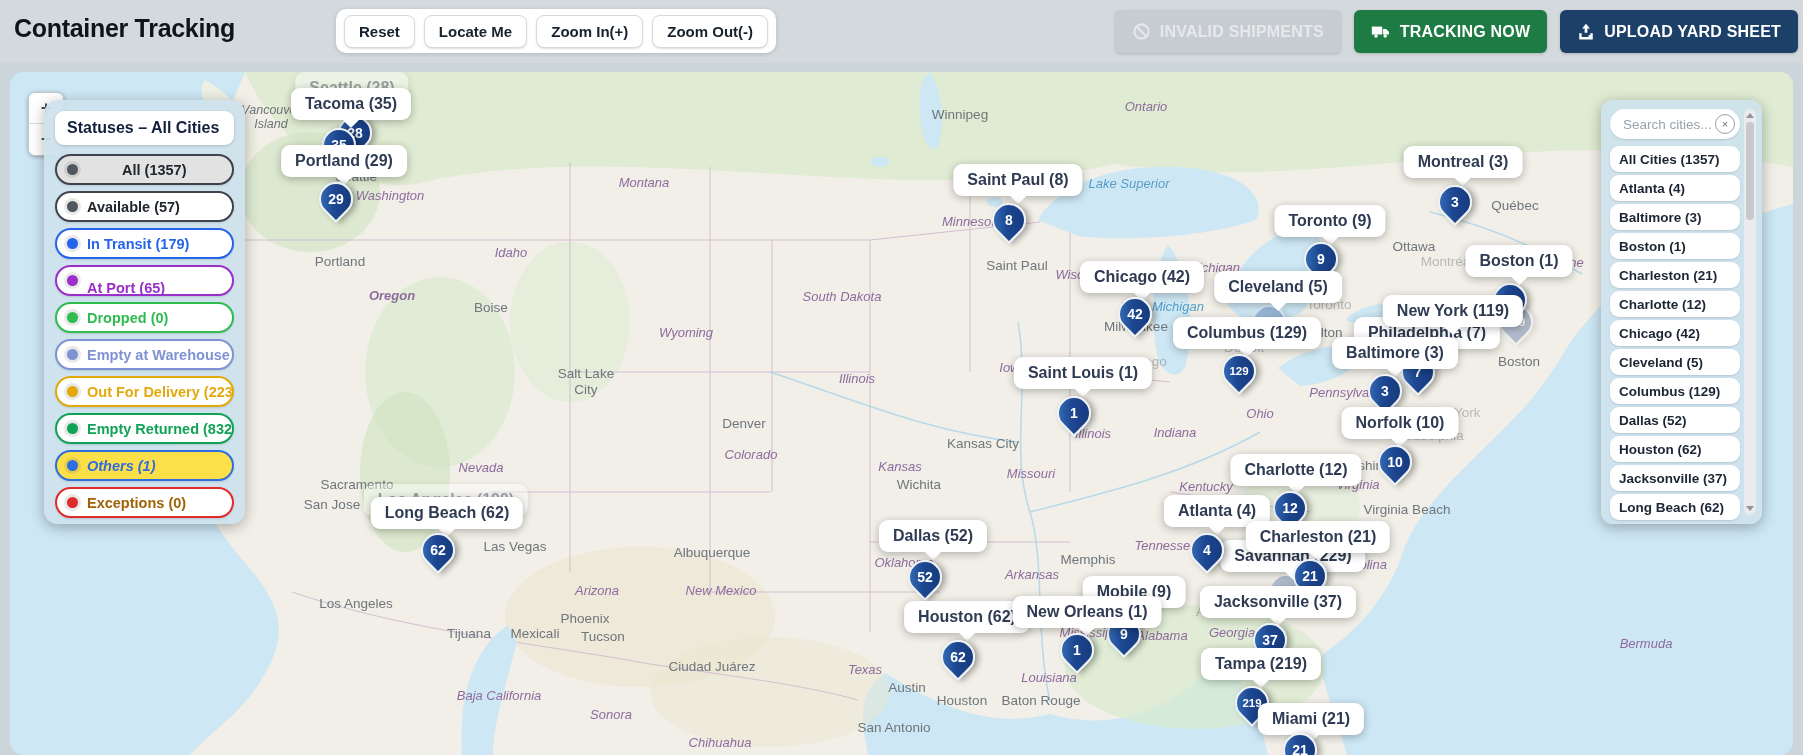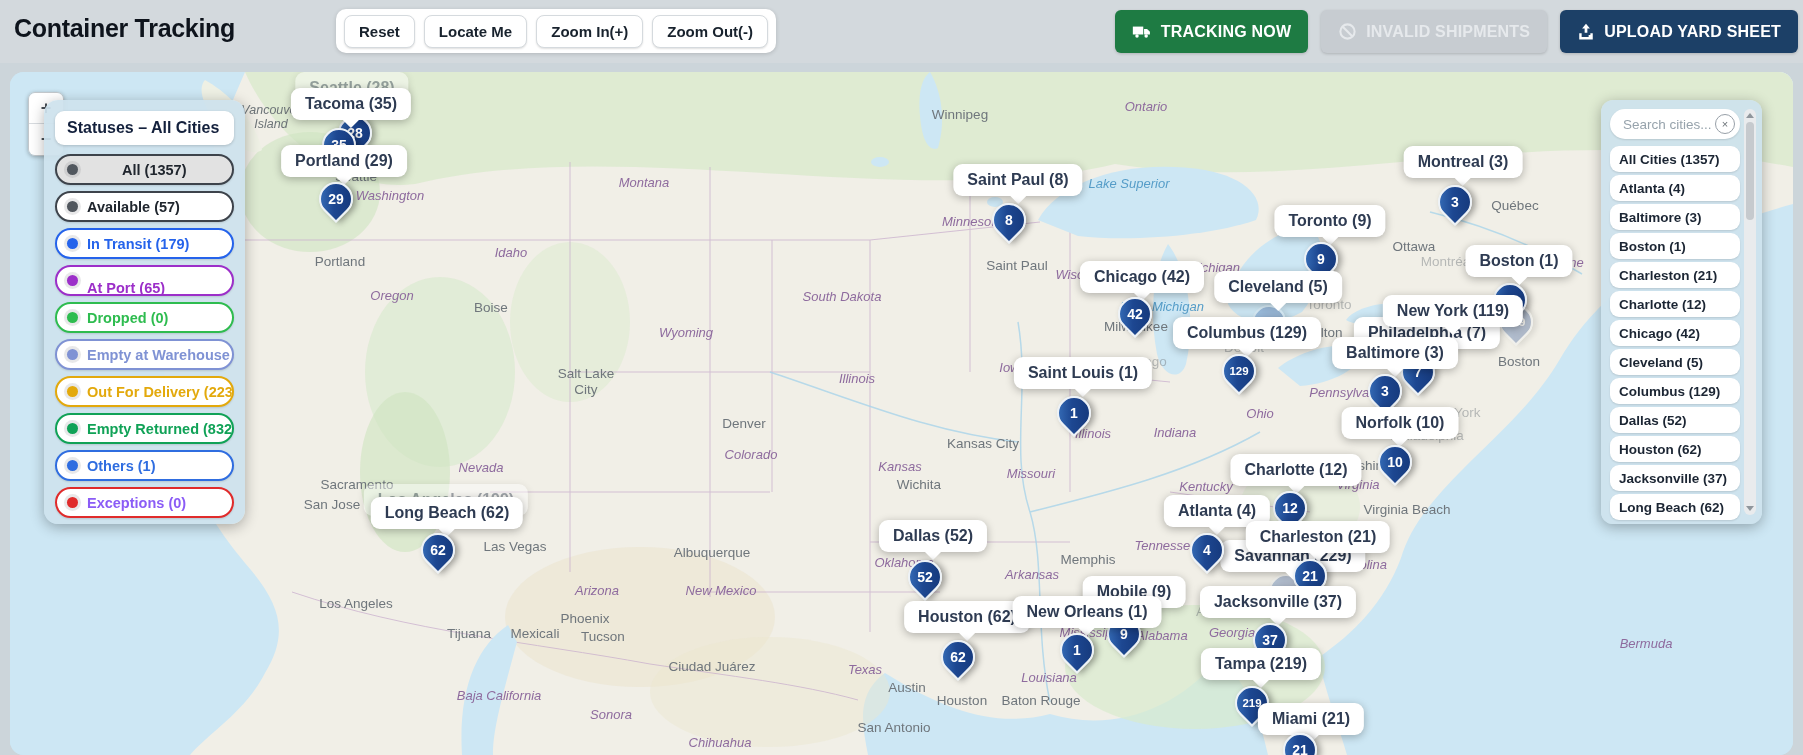--- a/index.html
+++ b/index.html
@@ -119,39 +119,39 @@
 
 <div class="header">
   <div class="title">Container Tracking</div>
   <div class="mapbtn-group">
       <button class="mapbtn">Reset</button>
       <button class="mapbtn">Locate Me</button>
       <button class="mapbtn">Zoom In(+)</button>
       <button class="mapbtn">Zoom Out(-)</button>
     </div>
   <div class="actions">
+      <button class="abtn" aria-disabled="true" style="background: rgb(199, 204, 209); color: rgb(230, 233, 236);">
+        <span class="aicon">
+          <svg width="19" height="19" viewBox="0 0 24 24">
+            <circle cx="12" cy="12" r="9" fill="none" stroke="currentColor" stroke-width="2.6"></circle>
+            <line x1="5.7" y1="5.7" x2="18.3" y2="18.3" stroke="currentColor" stroke-width="2.6"></line>
+          </svg>
+        </span>
+        <span>INVALID SHIPMENTS</span>
+      </button>
       <button class="abtn" style="background: rgb(30, 123, 67); color: rgb(255, 255, 255);">
         <span class="aicon">
           <svg width="20" height="20" viewBox="0 0 24 24">
             <path fill="currentColor" d="M1 5.5h12.5v9.5H1z"></path>
             <path fill="currentColor" d="M14.5 8.5h3.6l3.4 3.2V15h-7z"></path>
             <circle cx="6" cy="16.8" r="2.1" fill="currentColor"></circle>
             <circle cx="17" cy="16.8" r="2.1" fill="currentColor"></circle>
           </svg>
         </span>
         <span>TRACKING NOW</span>
-      </button>
-      <button class="abtn" aria-disabled="true" style="background: rgb(199, 204, 209); color: rgb(230, 233, 236);">
-        <span class="aicon">
-          <svg width="19" height="19" viewBox="0 0 24 24">
-            <circle cx="12" cy="12" r="9" fill="none" stroke="currentColor" stroke-width="2.6"></circle>
-            <line x1="5.7" y1="5.7" x2="18.3" y2="18.3" stroke="currentColor" stroke-width="2.6"></line>
-          </svg>
-        </span>
-        <span>INVALID SHIPMENTS</span>
       </button>
       <button class="abtn" style="background: rgb(28, 64, 103); color: rgb(255, 255, 255);">
         <span class="aicon">
           <svg width="18" height="18" viewBox="0 0 24 24">
             <path fill="currentColor" d="M12 1l5.2 6.2h-3.4V13h-3.6V7.2H6.8z"></path>
             <path fill="currentColor" d="M3 13.5h3.2v5h11.6v-5H21V22H3z"></path>
             <rect x="15.5" y="16" width="4" height="4.5" fill="currentColor"></rect>
           </svg>
         </span>
         <span>UPLOAD YARD SHEET</span>
@@ -227,21 +227,21 @@
       <span class="glabel state" style="left: 1136px; top: 35px;">Ontario</span>
       <span class="glabel city" style="left: 1505px; top: 134px;">Québec</span>
       <span class="glabel city" style="left: 1404px; top: 175px;">Ottawa</span>
       <span class="glabel city faded" style="left: 1437px; top: 190px;">Montréal</span>
       <span class="glabel state" style="left: 1556px; top: 191px;">Maine</span>
       <span class="glabel water" style="left: 1119px; top: 112px;">Lake Superior</span>
       <span class="glabel water" style="left: 1152px; top: 235px;">Lake Michigan</span>
       <span class="glabel city" style="left: 346px; top: 105px;">Seattle</span>
       <span class="glabel state" style="left: 380px; top: 124px;">Washington</span>
       <span class="glabel city" style="left: 330px; top: 190px;">Portland</span>
-      <span class="glabel state" style="left: 382px; top: 224px;">Oregon</span>
+      <span class="glabel state" style="left: 382px; top: 224px; font-weight: bold;">Oregon</span>
       <span class="glabel state" style="left: 501px; top: 181px;">Idaho</span>
       <span class="glabel state" style="left: 634px; top: 111px;">Montana</span>
       <span class="glabel state" style="left: 676px; top: 261px;">Wyoming</span>
       <span class="glabel city" style="left: 481px; top: 236px;">Boise</span>
       <span class="glabel state" style="left: 962px; top: 150px;">Minnesota</span>
       <span class="glabel city" style="left: 1007px; top: 194px;">Saint Paul</span>
       <span class="glabel state" style="left: 1075px; top: 203px;">Wisconsin</span>
       <span class="glabel state" style="left: 1204px; top: 196px;">Michigan</span>
       <span class="glabel city" style="left: 1126px; top: 255px;">Milwaukee</span>
       <span class="glabel city faded" style="left: 1132px; top: 290px;">Chicago</span>
@@ -503,27 +503,27 @@
           <span style="color: rgb(127, 146, 212);">Empty at Warehouse (0)</span>
         </div>
         <div class="spill" style="border-color: rgb(227, 169, 12); background: rgb(255, 255, 255);">
           <span class="dot" style="background: rgb(227, 169, 12);"></span>
           <span style="color: rgb(227, 169, 12);">Out For Delivery (223)</span>
         </div>
         <div class="spill" style="border-color: rgb(16, 162, 87); background: rgb(255, 255, 255);">
           <span class="dot" style="background: rgb(16, 162, 87);"></span>
           <span style="color: rgb(16, 162, 87);">Empty Returned (832)</span>
         </div>
-        <div class="spill" style="border-color: rgb(47, 109, 224); background: #ffffff;">
+        <div class="spill" style="border-color: rgb(47, 109, 224); background: #fde047; font-style: italic;">
           <span class="dot" style="background: rgb(47, 109, 224);"></span>
           <span style="color: rgb(47, 109, 224);">Others (1)</span>
         </div>
         <div class="spill" style="border-color: rgb(224, 43, 43); background: rgb(255, 255, 255);">
           <span class="dot" style="background: rgb(224, 43, 43);"></span>
-          <span style="color: #8b5cf6;">Exceptions (0)</span>
+          <span style="color: #a16207;">Exceptions (0)</span>
         </div>
       </div>
   </div>
 
   <div class="rpanel">
     <div class="search">
       <input type="text" placeholder="Search cities..." style="">
       <button class="clearbtn">×</button>
     </div>
     <div id="city-list">

